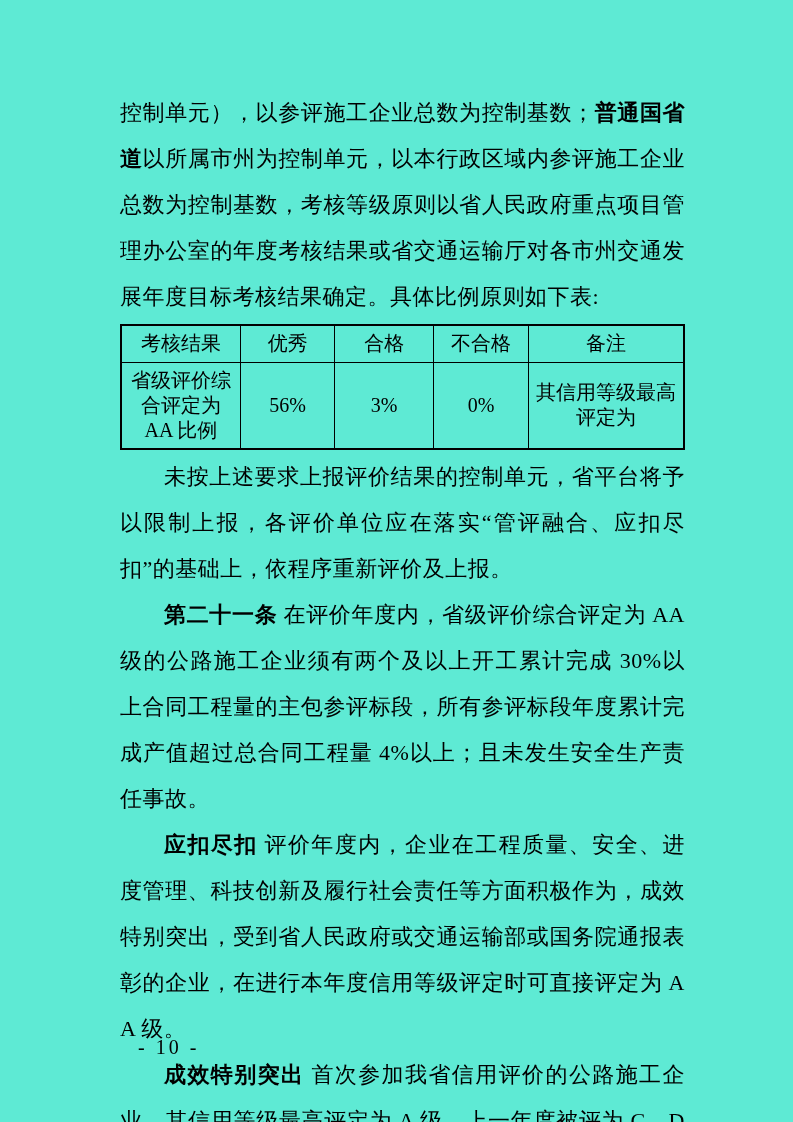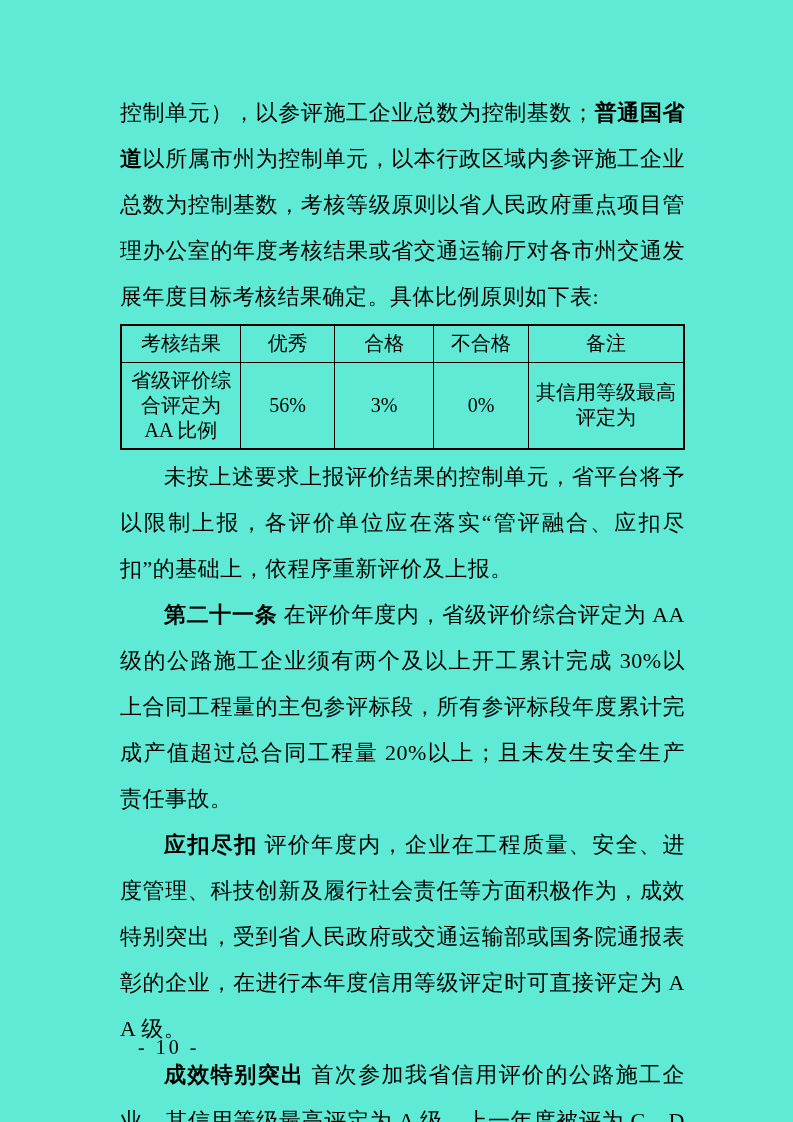--- a/index.html
+++ b/index.html
@@ -88,21 +88,21 @@
             <td>56%</td>
             <td>3%</td>
             <td>0%</td>
             <td>其信用等级最高评定为</td>
           </tr>
         </tbody>
     </table>
 
     <div>
         <p class="para indent"><span class="seg">未按上述要求上报评价结果的控制单元，省平台将予以限制上报，各评价单位应在落实“管评融合、应扣尽扣”的基础上，依程序重新评价及上报。</span></p>
-        <p class="para indent"><span class="seg-bold">第二十一条</span><span class="seg"> 在评价年度内，省级评价综合评定为 AA 级的公路施工企业须有两个及以上开工累计完成 30%以上合同工程量的主包参评标段，所有参评标段年度累计完成产值超过总合同工程量 20%以上；且未发生安全生产责任事故。</span></p>
+        <p class="para indent"><span class="seg-bold">第二十一条</span><span class="seg"> 在评价年度内，省级评价综合评定为 AA 级的公路施工企业须有两个及以上开工累计完成 30%以上合同工程量的主包参评标段，所有参评标段年度累计完成产值超过总合同工程量 4%以上；且未发生安全生产责任事故。</span></p>
         <p class="para indent"><span class="seg-bold">应扣尽扣</span><span class="seg"> 评价年度内，企业在工程质量、安全、进度管理、科技创新及履行社会责任等方面积极作为，成效特别突出，受到省人民政府或交通运输部或国务院通报表彰的企业，在进行本年度信用等级评定时可直接评定为 AA 级。</span></p>
         <p class="para indent"><span class="seg-bold">成效特别突出</span><span class="seg"> 首次参加我省信用评价的公路施工企业，其信用等级最高评定为 A 级。上一年度被评为 C、D 级的公路施工企业，本年度评定最高不超过 A 级。</span></p>
       </div>
 
   </div>
 
   <div class="page-number">- 10 -</div>
 </div>
 
 </body></html>

